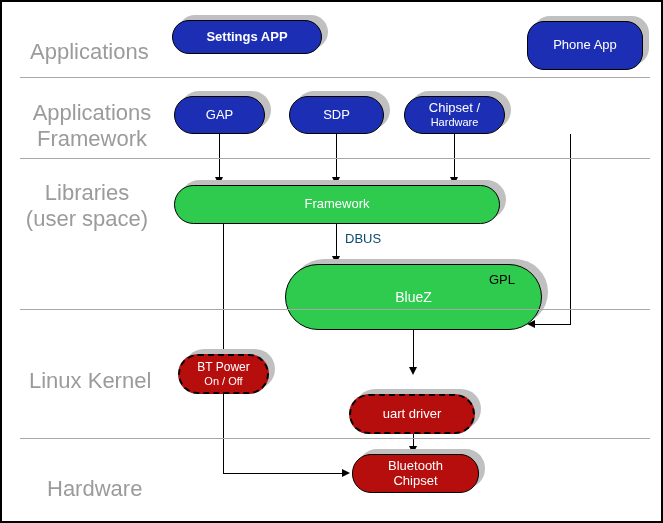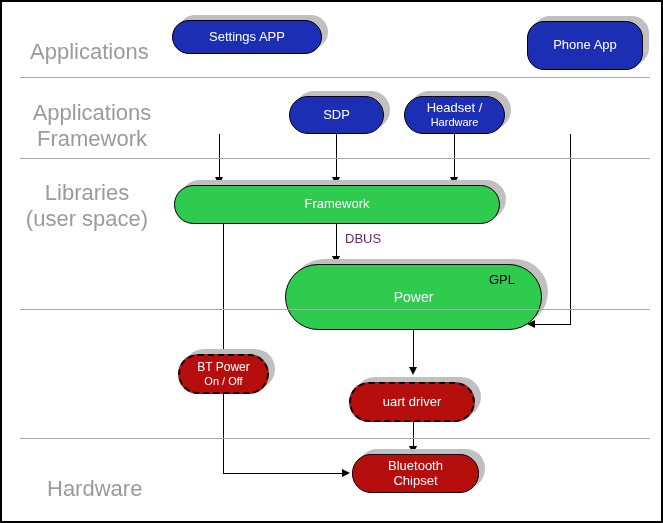--- a/index.html
+++ b/index.html
@@ -30,35 +30,36 @@
   .node.red.solid{border:1.5px solid #000;}
   .sub{font-size:11px;}
   .badge{position:absolute;top:8px;right:26px;color:#000;font-size:13px;font-weight:400;}
   .bluez-label{font-size:14px;}
   .vline{position:absolute;width:1px;background:#000;z-index:1;}
   .hline{position:absolute;height:1px;background:#000;z-index:1;}
   .arrow{position:absolute;width:0;height:0;z-index:1;}
   .arrow.down{border-left:4px solid transparent;border-right:4px solid transparent;border-top:8px solid #000;}
   .arrow.left{border-top:4px solid transparent;border-bottom:4px solid transparent;border-right:8px solid #000;}
   .arrow.right{border-top:4px solid transparent;border-bottom:4px solid transparent;border-left:8px solid #000;}
-  .edge-label{position:absolute;color:#701a75;font-size:13px;z-index:2;white-space:pre;}
+  .edge-label{position:absolute;color:#0c4a6e;font-size:13px;z-index:2;white-space:pre;}
 </style>
 </head>
 <body>
 
 <div class="canvas">
 
   <div class="divider" style="top:75px;"></div>
   <div class="divider" style="top:156px;"></div>
   <div class="divider" style="top:307px;"></div>
   <div class="divider" style="top:436px;"></div>
 
   <div class="layer-label" style="left:28px;top:26px;">Applications</div>
   <div class="layer-label centered" style="left:10px;top:87px;width:160px;"><span>Applications</span><br><span>Framework</span></div>
   <div class="layer-label centered" style="left:5px;top:167px;width:160px;"><span>Libraries</span><br><span>(user space)</span></div>
+  <div class="layer-label" style="left:27px;top:355px;">Linux Kernel</div>
   <div class="layer-label" style="left:45px;top:463px;">Hardware</div>
 
   <div class="vline" style="left:217px;top:132px;height:46px;"></div>
   <div class="arrow down" style="left:213px;top:175px;"></div>
 
   <div class="vline" style="left:334px;top:132px;height:46px;"></div>
   <div class="arrow down" style="left:330px;top:175px;"></div>
 
   <div class="vline" style="left:452px;top:132px;height:46px;"></div>
   <div class="arrow down" style="left:448px;top:175px;"></div>
@@ -74,54 +75,57 @@
   <div class="vline" style="left:221px;top:222px;height:249px;"></div>
   <div class="hline" style="left:221px;top:471px;width:120px;"></div>
   <div class="arrow right" style="left:340px;top:467px;"></div>
 
   <div class="vline" style="left:411px;top:328px;height:38px;"></div>
   <div class="arrow down" style="left:407px;top:365px;"></div>
 
   <div class="vline" style="left:411px;top:413px;height:32px;"></div>
   <div class="arrow down" style="left:407px;top:444px;"></div>
 
-  <div class="node blue" style="left:170px;top:18px;width:150px;height:34px;border-radius:17px;">
+  <div class="node blue" style="left:170px;top:18px;width:150px;height:34px;border-radius:17px;font-weight:bold;">
       <span>Settings APP</span>
     </div>
 
   <div class="node blue" style="left:525px;top:19px;width:116px;height:49px;border-radius:17px;">
       <span>Phone App</span>
     </div>
 
+  <div class="node blue" style="left:172px;top:94px;width:91px;height:38px;border-radius:19px;">
+      <span>GAP</span>
+    </div>
 
   <div class="node blue" style="left:287px;top:94px;width:95px;height:38px;border-radius:19px;">
       <span>SDP</span>
     </div>
 
   <div class="node blue" style="left:402px;top:94px;width:101px;height:38px;border-radius:19px;">
-      <span>Headset /</span>
+      <span>Chipset /</span>
       <span class="sub">Hardware</span>
     </div>
 
 
   <div class="node green" style="left:172px;top:183px;width:326px;height:39px;border-radius:20px;">
       <span>Framework</span>
     </div>
 
   <div class="node green" style="left:283px;top:262px;width:257px;height:66px;border-radius:33px;">
-      <span class="bluez-label">Power</span>
+      <span class="bluez-label">BlueZ</span>
       <span class="badge">GPL</span>
     </div>
 
   <div class="node red dashed" style="left:176px;top:352px;width:91px;height:40px;border-radius:20px;font-size:12px;">
       <span>BT Power</span>
       <span class="sub">On / Off</span>
     </div>
 
-  <div class="node red dashed" style="left:347px;top:380px;width:126px;height:40px;border-radius:20px;">
+  <div class="node red dashed" style="left:347px;top:392px;width:126px;height:40px;border-radius:20px;">
       <span>uart driver</span>
     </div>
 
   <div class="node red solid" style="left:350px;top:452px;width:127px;height:39px;border-radius:19px;">
       <span>Bluetooth</span>
       <span>Chipset</span>
     </div>
 
 </div>
 

